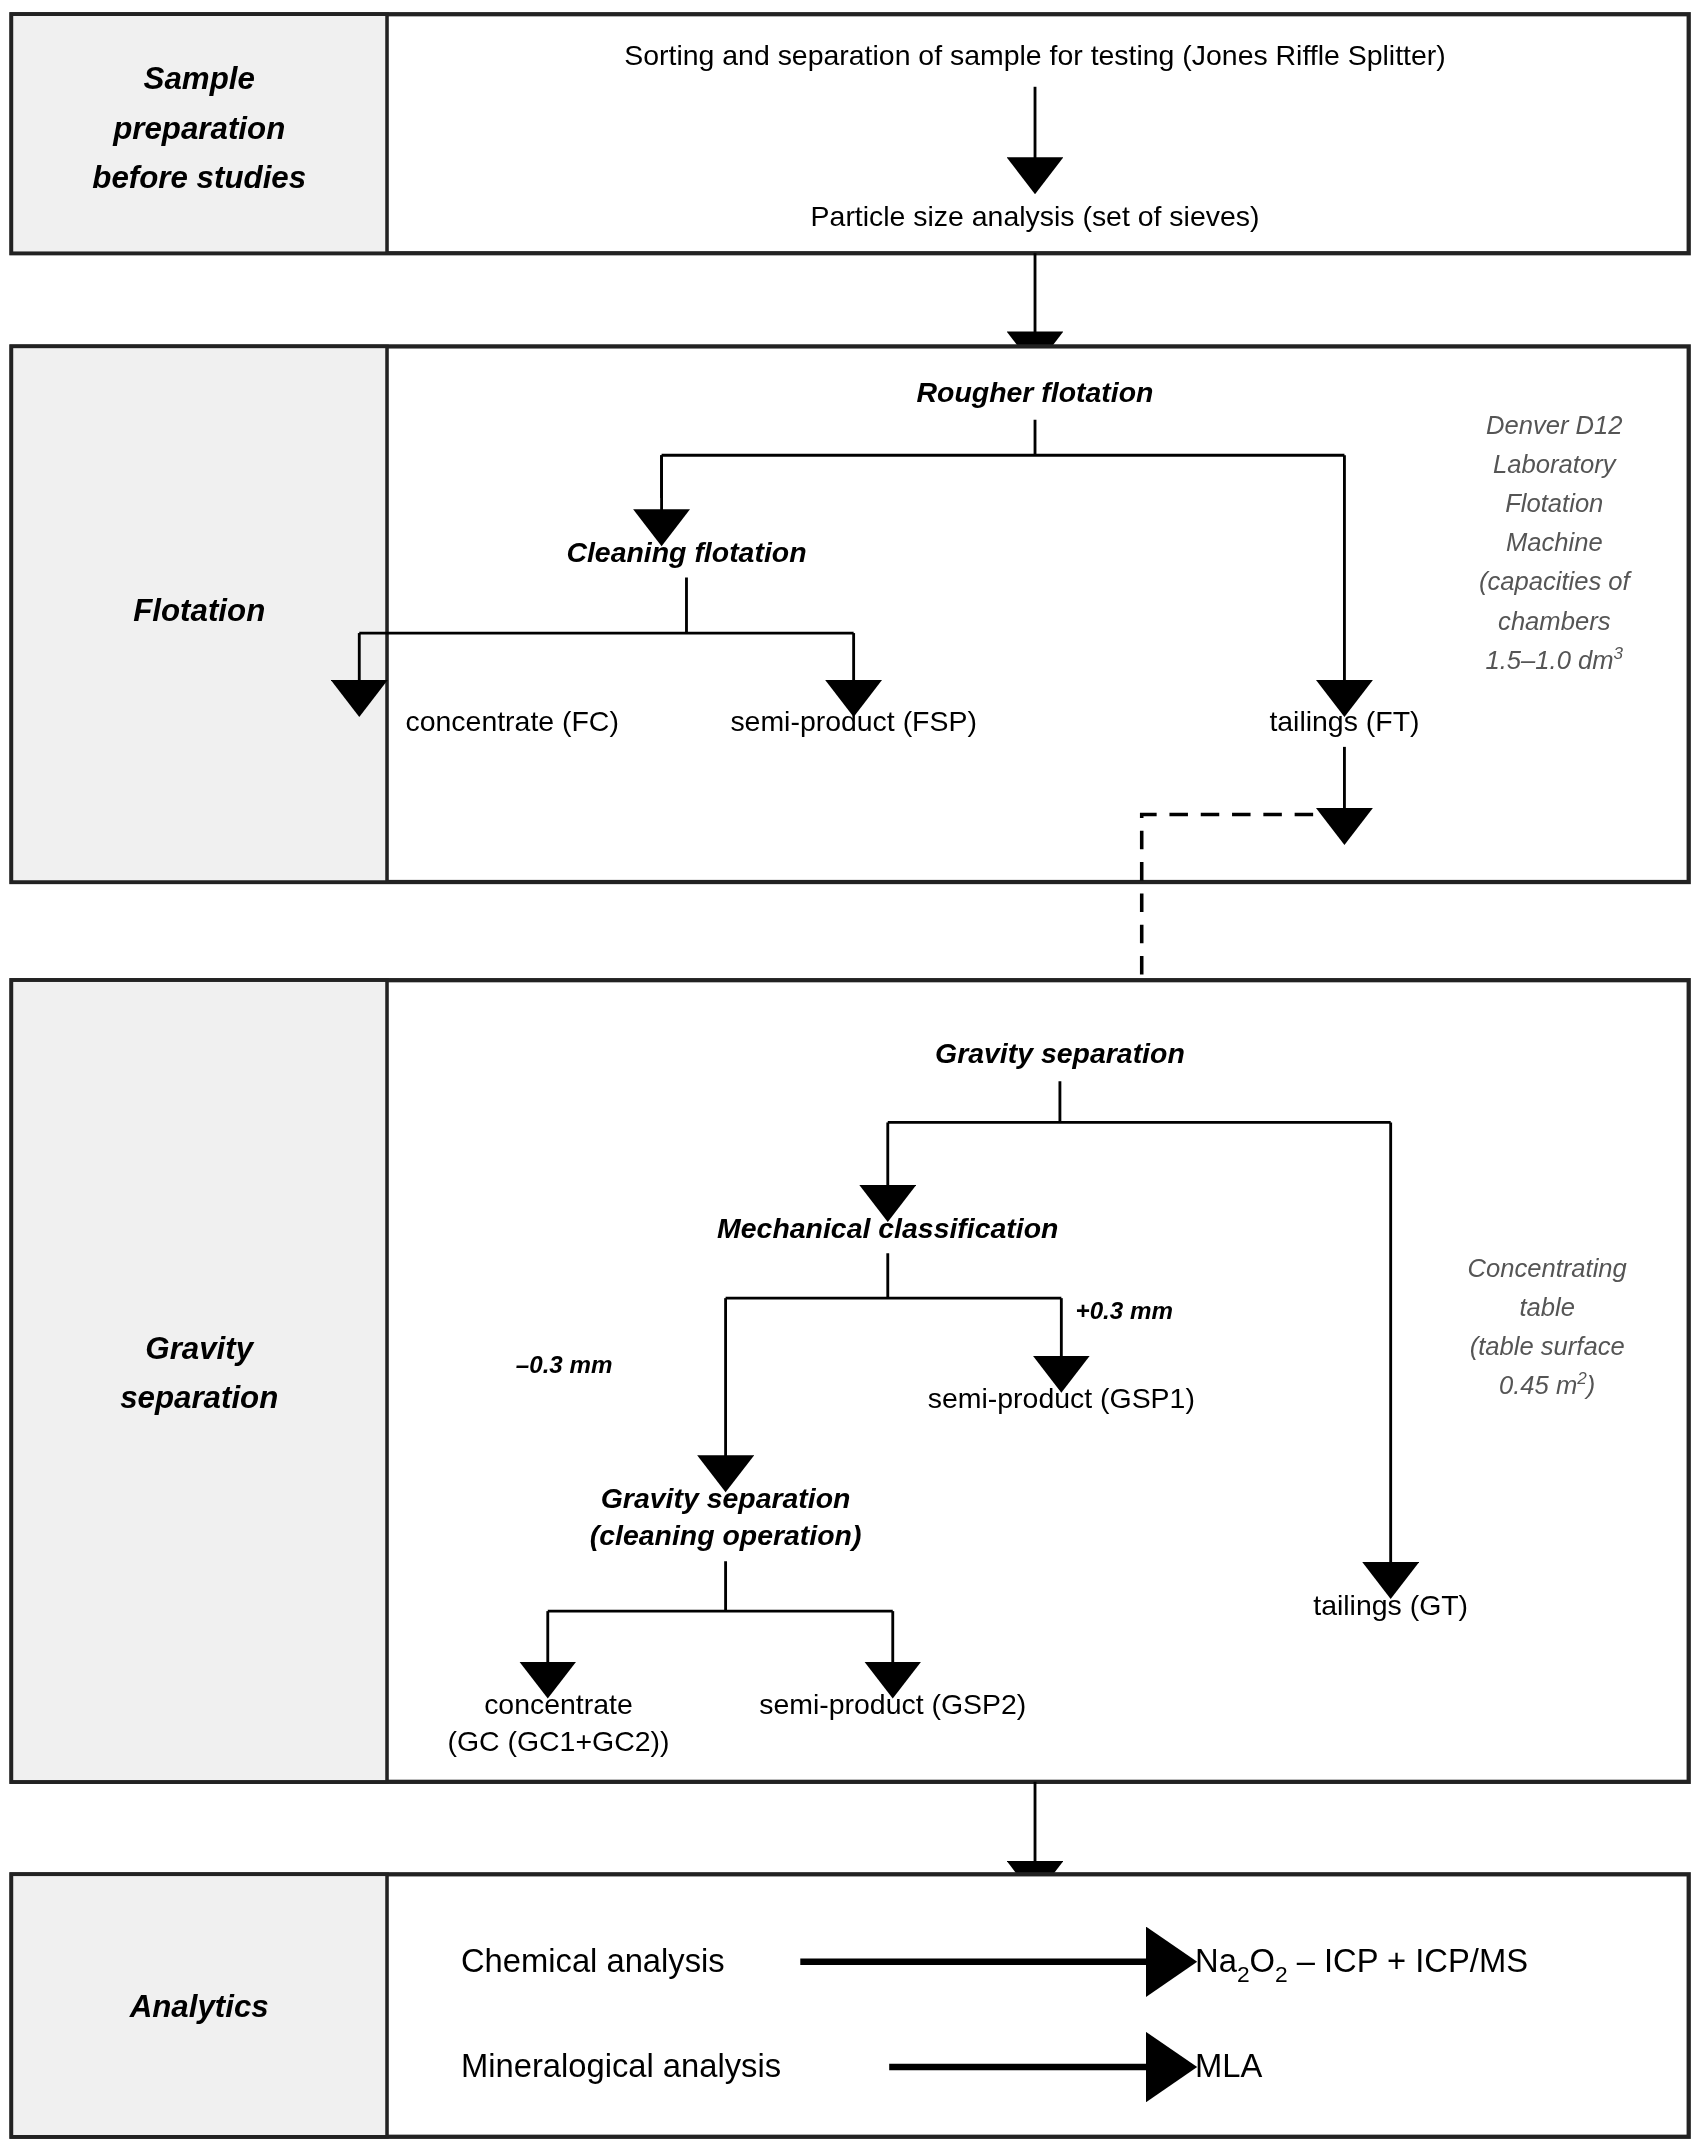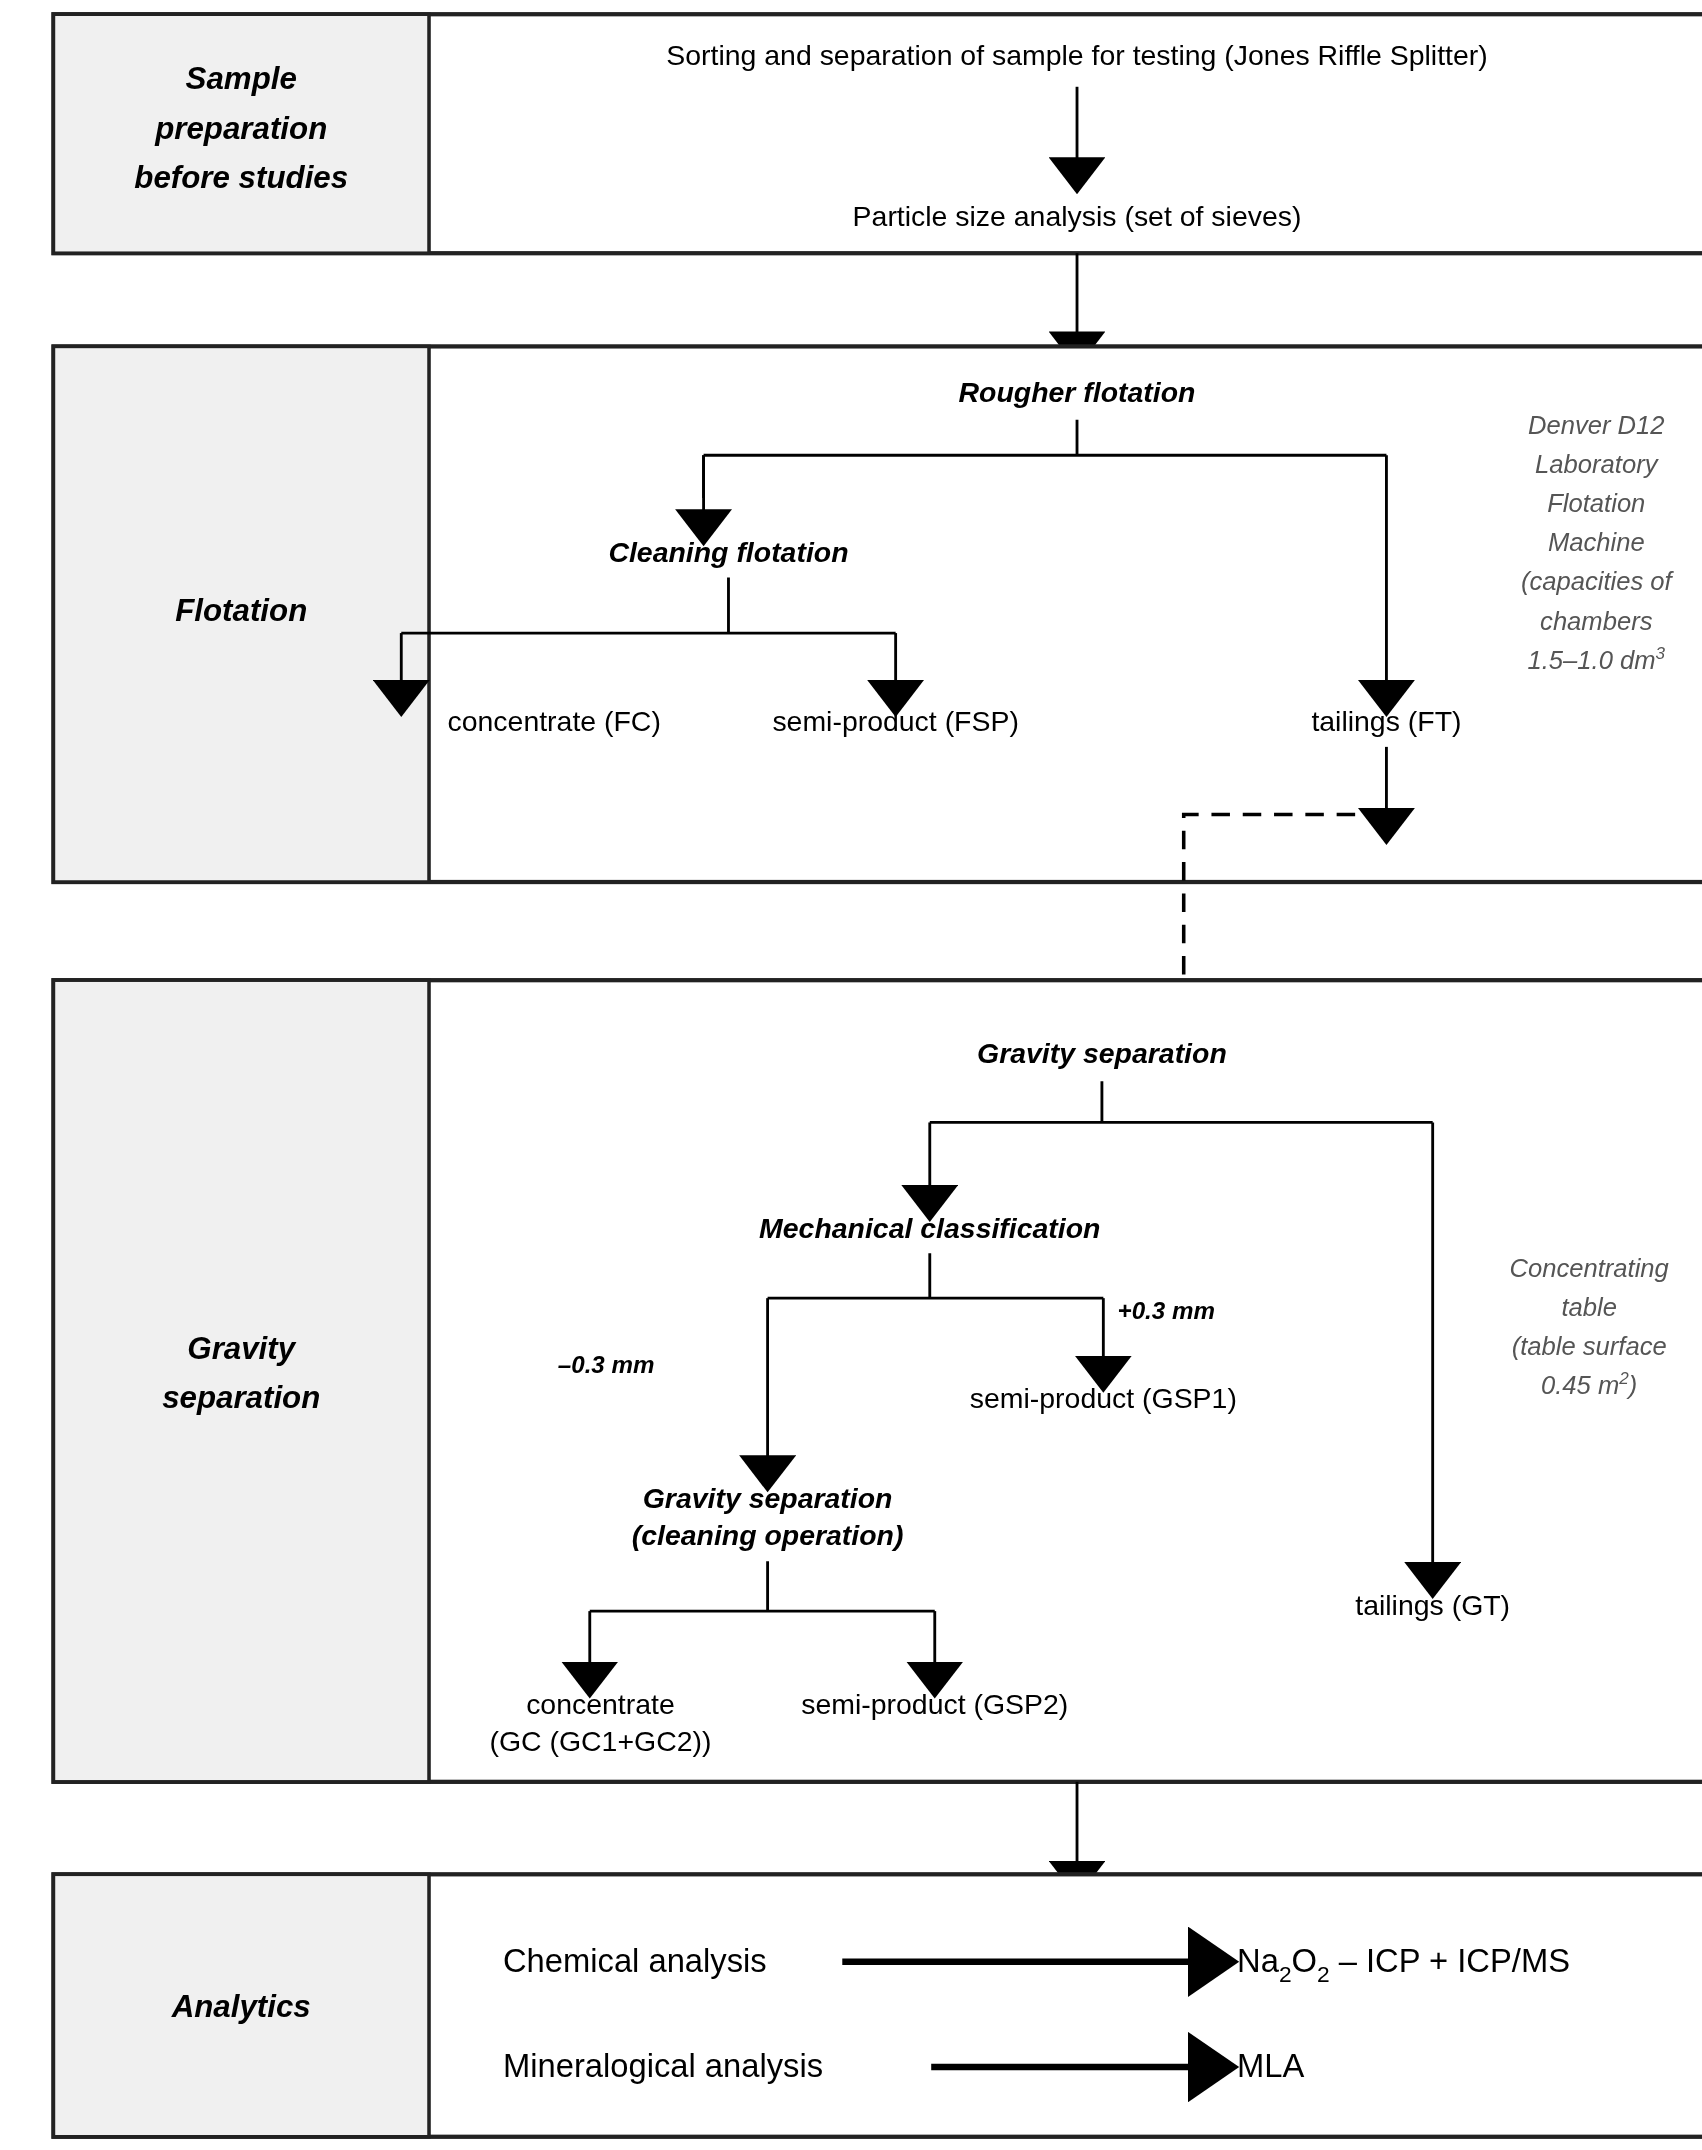--- a/index.html
+++ b/index.html
@@ -1,17 +1,17 @@
 <!DOCTYPE html>
 <html style="font-size:11.4px"><head>
 <meta charset="utf-8">
 <style>
   html,body{margin:0;padding:0;background:#ffffff;}
   body{font-family:"Liberation Sans", sans-serif;}
-  #stage{position:relative;width:1577px;height:2151px;background:#fff;padding-left:42px;}
+  #stage{position:relative;width:1577px;height:2151px;background:#fff;}
   svg{display:block;}
   .secbox{fill:#ffffff;stroke:#222222;stroke-width:6;}
   .labelcell{fill:#f0f0f0;stroke:#222222;stroke-width:5;}
   .seclabel{font-style:italic;font-weight:bold;font-size:44px;fill:#000;text-anchor:middle;}
   .node-bold{font-style:italic;font-weight:bold;font-size:40px;fill:#000;text-anchor:middle;}
   .node-plain{font-size:40px;fill:#000;text-anchor:middle;}
   .note{font-style:italic;font-size:36px;fill:#555555;text-anchor:middle;}
   .edge-lbl{font-style:italic;font-weight:bold;font-size:34px;fill:#000;}
   .ana-lbl{font-size:46px;fill:#000;}
   .ana-res{font-size:46px;fill:#000;}

